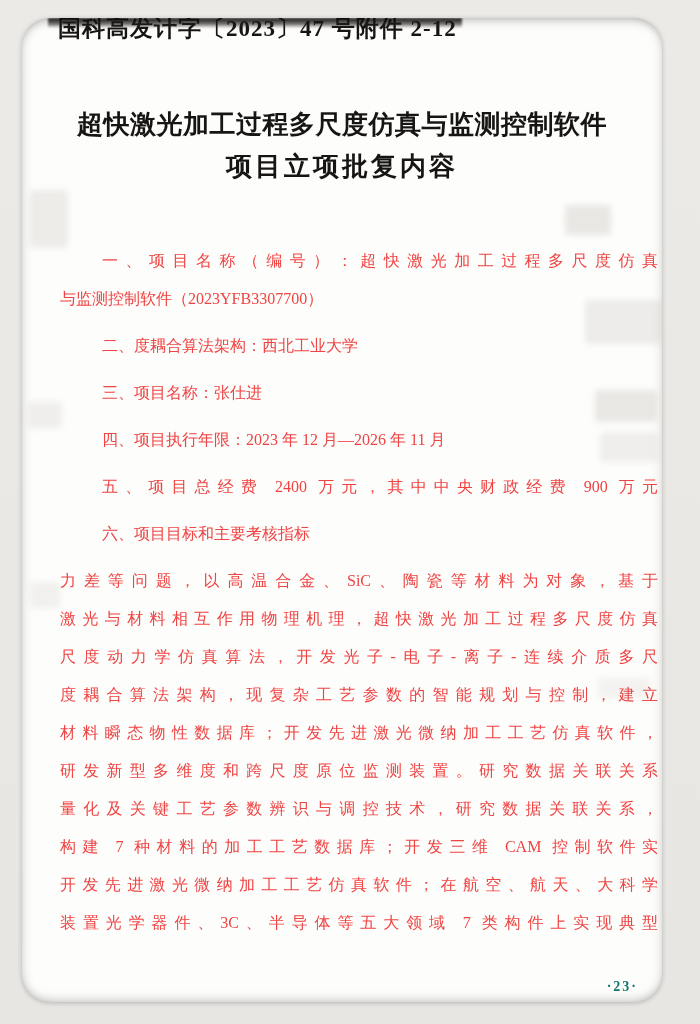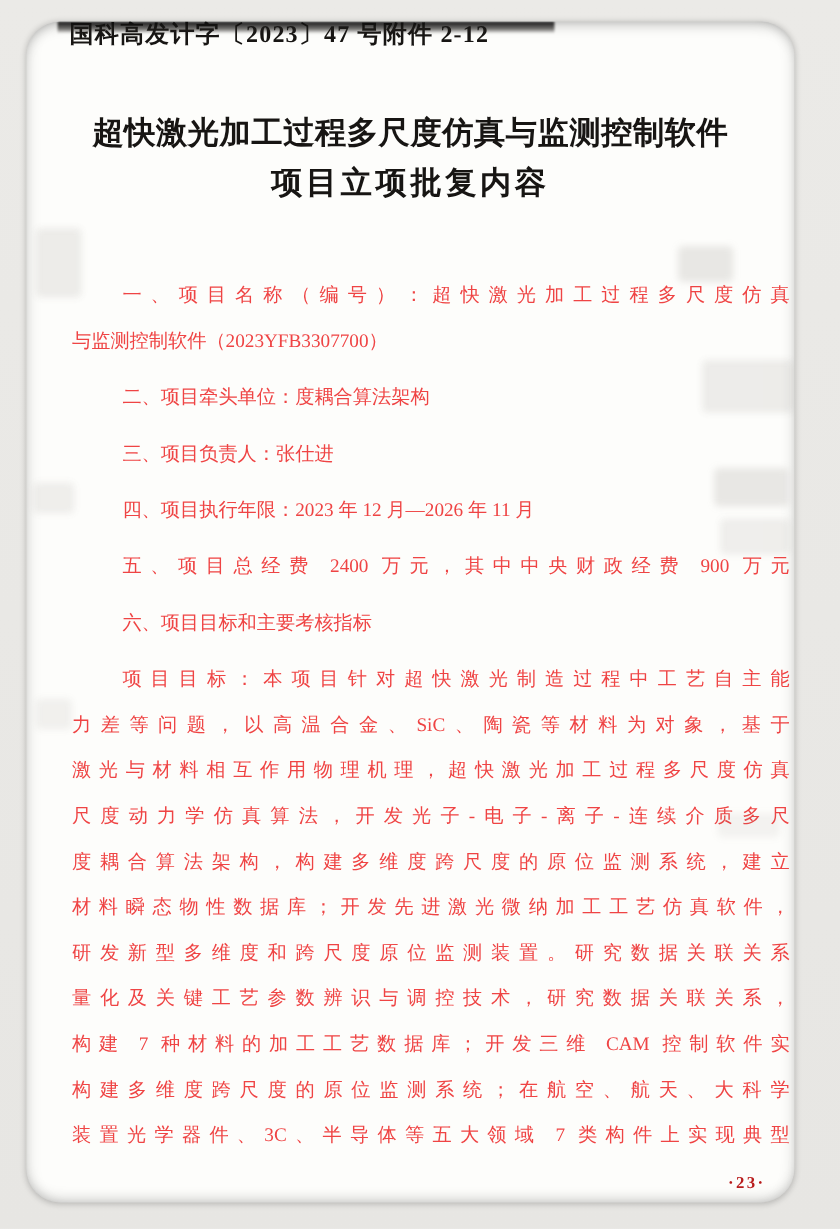--- a/index.html
+++ b/index.html
@@ -24,21 +24,21 @@
     overflow:hidden;
     box-shadow:
       0 1px 5px rgba(0,0,0,0.22),
       inset 0 9px 12px -9px rgba(0,0,0,0.38),
       inset 0 -9px 12px -9px rgba(0,0,0,0.28),
       inset 9px 0 12px -9px rgba(0,0,0,0.16),
       inset -9px 0 12px -9px rgba(0,0,0,0.14);
   }
   .doc-number {
     margin:-6px 0 0 36px;
-    font-size:20px;
+    font-size:23px;
     font-weight:700;
     line-height:34px;
     letter-spacing:1px;
     white-space:nowrap;
     color:#171513;
   }
   .smear {
     position:absolute;
     top:0; left:26px;
     width:414px; height:10px;
@@ -47,21 +47,21 @@
     z-index:3;
   }
   .title {
     text-align:center;
     font-weight:700;
     font-size:26px;
     line-height:38px;
     margin:0;
     color:#171513;
   }
-  .title-1 { margin-top:46px; letter-spacing:0.5px; }
+  .title-1 { margin-top:60px; letter-spacing:0.5px; }
   .title-2 { margin-top:4px; letter-spacing:3px; }
   .body-text {
     margin:56px 4px 0 38px;
     font-size:16px;
     color:#ef4444;
   }
   .line {
     height:38px;
     line-height:38px;
     overflow:hidden;
@@ -72,21 +72,21 @@
     text-align:justify;
     text-align-last:justify;
     text-justify:inter-character;
   }
   .page-number {
     position:absolute;
     right:24px; bottom:7px;
     font-size:14px;
     font-weight:700;
     letter-spacing:2px;
-    color:#b91c1c;
+    color:#0f766e;
   }
   .ghost {
     position:absolute;
     background:rgba(122,119,114,0.16);
     filter:blur(3px);
     border-radius:4px;
   }
   .g1 { left:543px; top:187px; width:46px; height:30px; }
   .g2 { left:563px; top:282px; width:76px; height:44px; opacity:.8; }
   .g3 { left:573px; top:372px; width:62px; height:32px; }
@@ -104,35 +104,34 @@
 
     <div class="doc-number">国科高发计字〔2023〕47 号附件 2-12</div>
     <div class="smear"></div>
 
     <div class="title title-1">超快激光加工过程多尺度仿真与监测控制软件</div>
     <div class="title title-2">项目立项批复内容</div>
 
     <div class="body-text">
       <div class="line ind just">一、项目名称（编号）：超快激光加工过程多尺度仿真</div>
       <div class="line gap">与监测控制软件（2023YFB3307700）</div>
-      <div class="line ind gap">二、项目牵头单位：度耦合算法架构</div>
-      <div class="line ind gap">三、项目负责人：张仕进</div>
+      <div class="line ind gap">二、度耦合算法架构：西北工业大学</div>
+      <div class="line ind gap">三、项目名称：张仕进</div>
       <div class="line ind gap">四、项目执行年限：2023 年 12 月—2026 年 11 月</div>
       <div class="line ind just gap">五、项目总经费 2400 万元，其中中央财政经费 900 万元</div>
       <div class="line ind gap">六、项目目标和主要考核指标</div>
-      <div class="line ind just">项目目标：本项目针对超快激光制造过程中工艺自主能</div>
       <div class="line just">力差等问题，以高温合金、SiC、陶瓷等材料为对象，基于</div>
       <div class="line just">激光与材料相互作用物理机理，超快激光加工过程多尺度仿真</div>
       <div class="line just">尺度动力学仿真算法，开发光子-电子-离子-连续介质多尺</div>
-      <div class="line just">度耦合算法架构，构建多维度跨尺度的原位监测系统，建立</div>
+      <div class="line just">度耦合算法架构，现复杂工艺参数的智能规划与控制，建立</div>
       <div class="line just">材料瞬态物性数据库；开发先进激光微纳加工工艺仿真软件，</div>
       <div class="line just">研发新型多维度和跨尺度原位监测装置。研究数据关联关系</div>
       <div class="line just">量化及关键工艺参数辨识与调控技术，研究数据关联关系，</div>
       <div class="line just">构建 7 种材料的加工工艺数据库；开发三维 CAM 控制软件实</div>
-      <div class="line just">构建多维度跨尺度的原位监测系统；在航空、航天、大科学</div>
+      <div class="line just">开发先进激光微纳加工工艺仿真软件；在航空、航天、大科学</div>
       <div class="line just">装置光学器件、3C、半导体等五大领域 7 类构件上实现典型</div>
     </div>
 
     <div class="ghost g1"></div>
     <div class="ghost g2"></div>
     <div class="ghost g3"></div>
     <div class="ghost g4"></div>
     <div class="ghost g5"></div>
     <div class="ghost g6"></div>
     <div class="ghost g7"></div>

